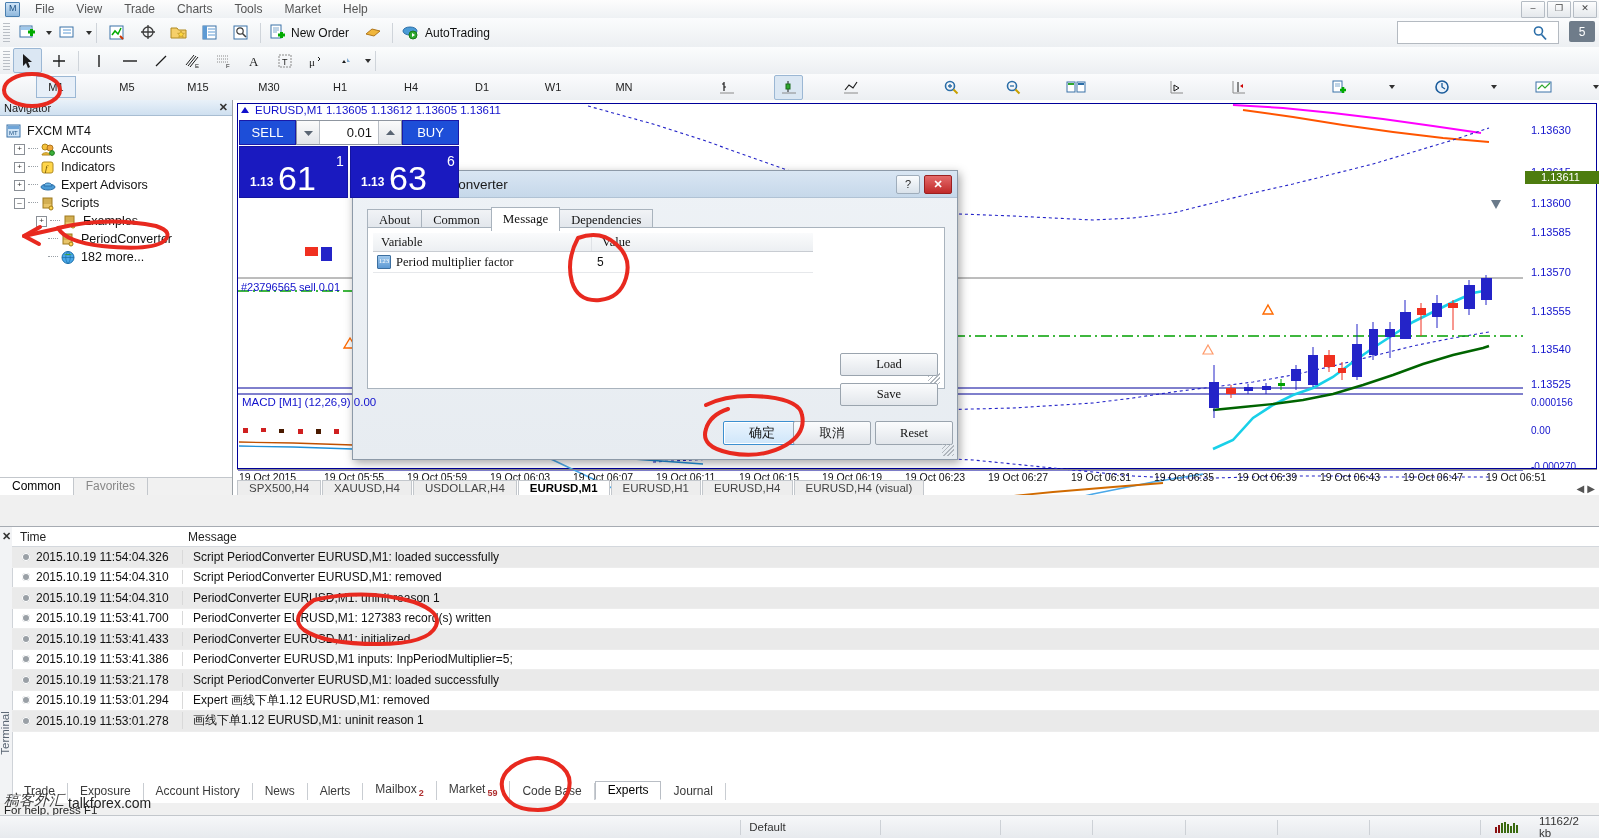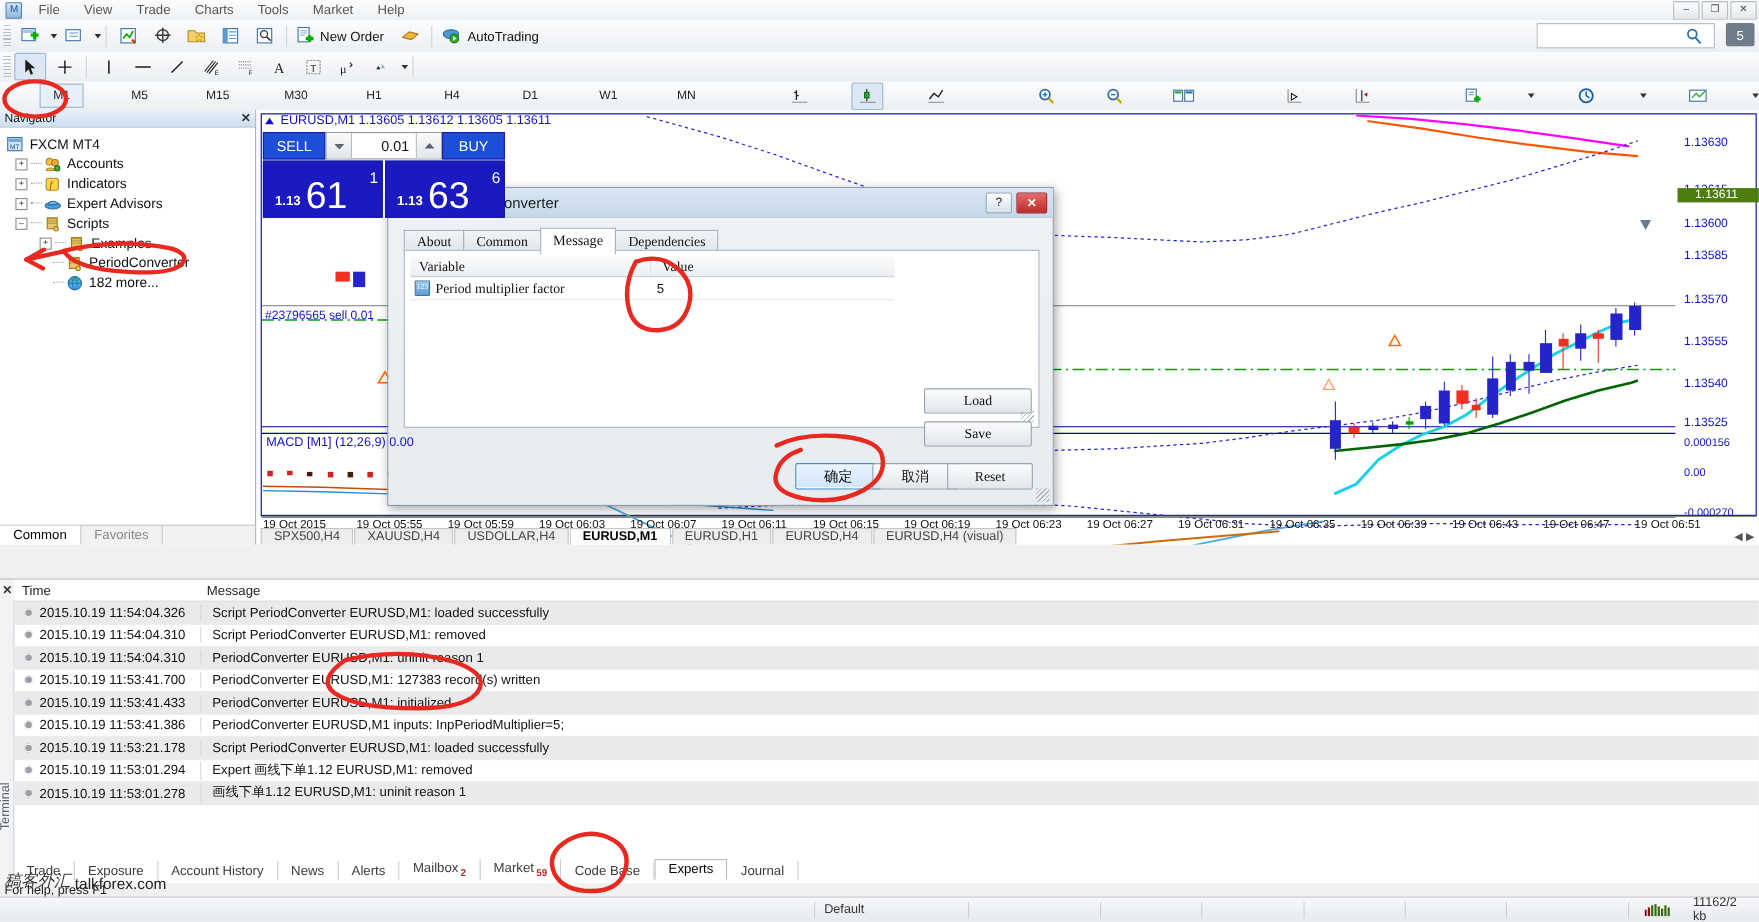--- a/index.html
+++ b/index.html
@@ -912,21 +912,21 @@
         </div>
       </div>
       <div class="dscroll"></div>
     </div>
 
     <div class="dbtn" style="left:487px;top:182px">Load</div>
     <div class="dbtn" style="left:487px;top:212px">Save</div>
 
     <div class="dbtn def" style="left:370px;top:250px;width:76px;height:22px">确定</div>
     <div class="dbtn" style="left:440px;top:250px;width:76px;height:22px">取消</div>
-    <div class="dbtn" style="left:508px;top:250px;width:76px;height:22px">Reset</div>
+    <div class="dbtn" style="left:522px;top:250px;width:76px;height:22px">Reset</div>
     <div class="dscroll" style="right:3px;bottom:3px"></div>
   </div>
 
   <svg class="anno">
     <g fill="none" stroke="#e8291f" stroke-width="4" stroke-linecap="round">
 
       <ellipse cx="32" cy="90" rx="28" ry="16"></ellipse>
 
       <path d="M24 236 l36 -8"></path>
       <path d="M24 236 l16 -9 M24 236 l15 8"></path>

